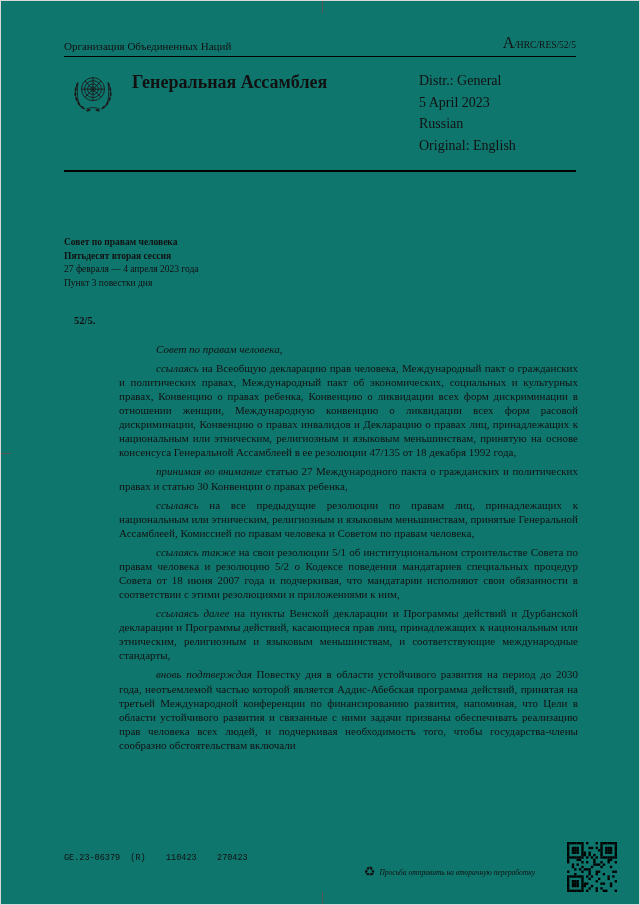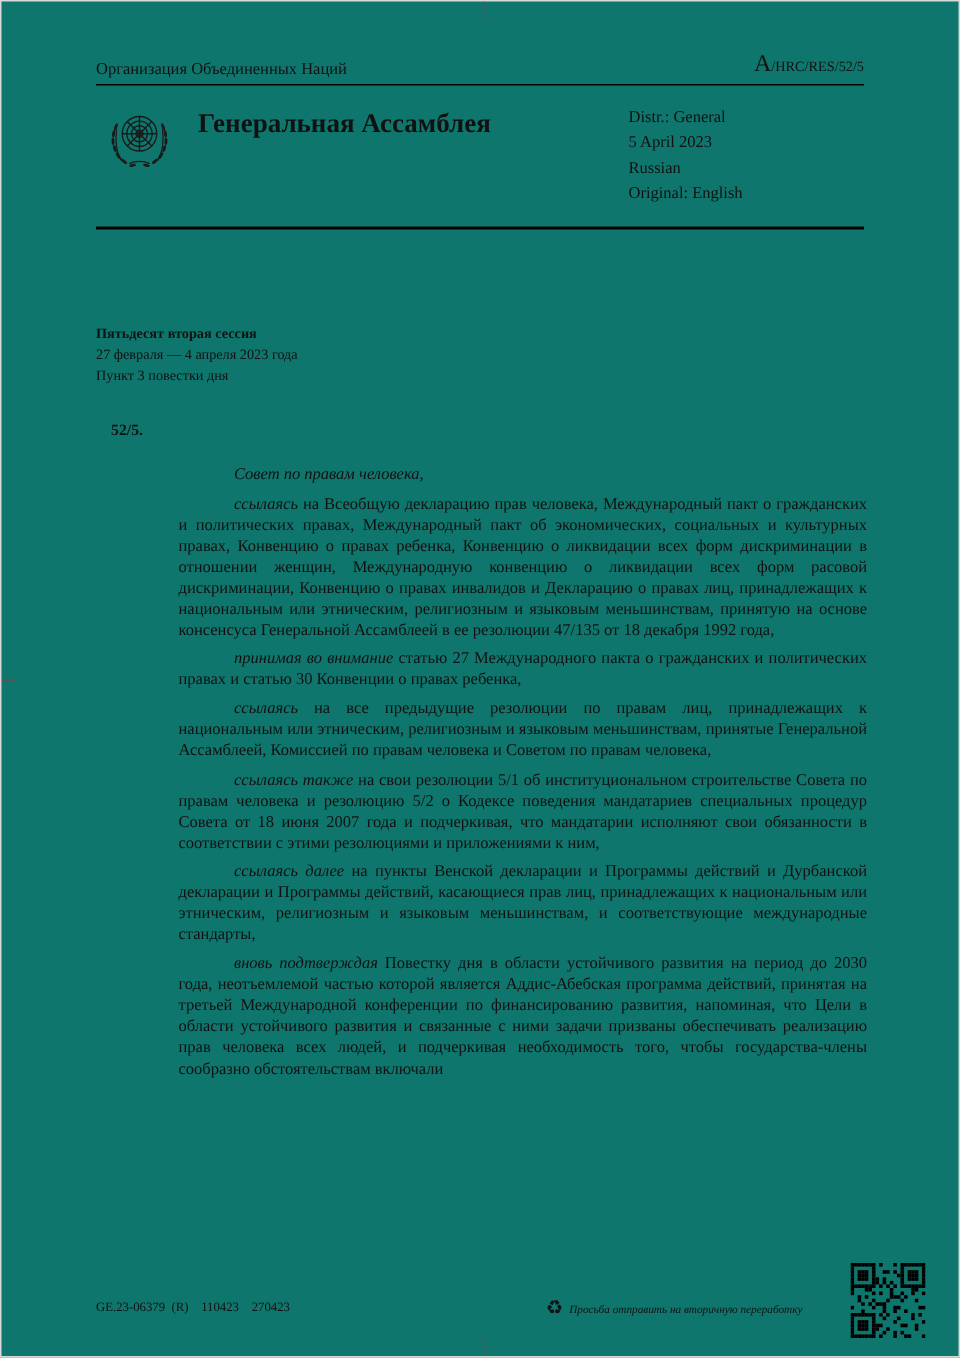--- a/index.html
+++ b/index.html
@@ -14,42 +14,42 @@
   
   .header-row1 { display:flex; justify-content:space-between; align-items:flex-end; }
   .org-name { font-size:11px; }
   .doc-symbol { font-size:9.5px; white-space:nowrap; }
   .doc-symbol .sym-prefix { font-size:16px; }
   .rule-thin { height:1px; background:#000; margin-top:4px; }
   .rule-thick { height:2px; background:#000; }
   .header-row2 { display:flex; align-items:flex-start; padding:11px 0 13px 0; }
   .emblem { width:46px; height:46px; margin:2px 16px 0 6px; flex:0 0 auto; }
   .assembly-title { font-size:18px; font-weight:bold; padding-top:4px; }
-  .distr-block { margin-left:auto; width:157px; font-size:11px; line-height:1.55; padding-top:2px; }
+  .distr-block { margin-left:auto; width:157px; font-size:14px; line-height:1.55; padding-top:2px; }
 
   
   .session-block { margin-top:64px; font-size:9.5px; line-height:1.45; }
   .session-block .b { font-weight:bold; }
   .agenda-title { font-weight:bold; white-space:pre-line; margin-top:4px; }
 
   
   .res-title { margin:22px 0 0 55px; font-size:12.5px; font-weight:bold; line-height:1.45; white-space:pre-line; }
   .res-head { display:flex; margin-top:24px; font-size:10.5px; font-weight:bold; }
   .res-num { width:21px; margin-left:10px; flex:0 0 auto; }
   .res-heading { flex:1; }
 
   .paras { margin-top:16px; }
   .para {
     margin:5px 0 0 55px; width:459px; text-align:justify;
     font-size:11px; line-height:1.28; text-indent:37px;
   }
   .para .lead { font-style:italic; }
 
   
-  .footer-ge { position:absolute; left:63px; bottom:28px; font-size:8.5px; white-space:pre; }
+  .footer-ge { position:absolute; left:63px; bottom:41px; font-size:8.5px; white-space:pre;font-family:Liberation Mono, monospace; }
   .footer-recycle { position:absolute; right:104px; bottom:24px; font-size:7.5px; font-style:italic; display:flex; align-items:center; }
   .footer-recycle .recycle-glyph { font-size:13px; font-style:normal; margin-right:4px; }
   .footer-qr { position:absolute; right:22px; bottom:12px; width:50px; height:50px; }
   .footer-qr svg { display:block; width:50px; height:50px; }
 
   
   .crop-top { position:absolute; left:321px; top:0; width:1px; height:12px; background:#555; }
   .crop-bottom { position:absolute; left:321px; bottom:0; width:1px; height:12px; background:#555; }
   .crop-left { position:absolute; left:0; top:452px; width:10px; height:1px; background:#555; }
 </style>
@@ -110,20 +110,21 @@
         <div>Distr.: General</div>
         <div>5 April 2023</div>
         <div>Russian</div>
         <div>Original: English</div>
       </div>
     </div>
 
     <div class="rule-thick"></div>
 
     <div class="session-block">
+      <div class="b">Совет по правам человека</div>
       <div class="b">Пятьдесят вторая сессия</div>
       <div>27 февраля — 4 апреля 2023 года</div>
       <div>Пункт 3 повестки дня</div>
     </div>
 
 
     <div class="res-head">
       <span class="res-num">52/5.</span>
     </div>
 

